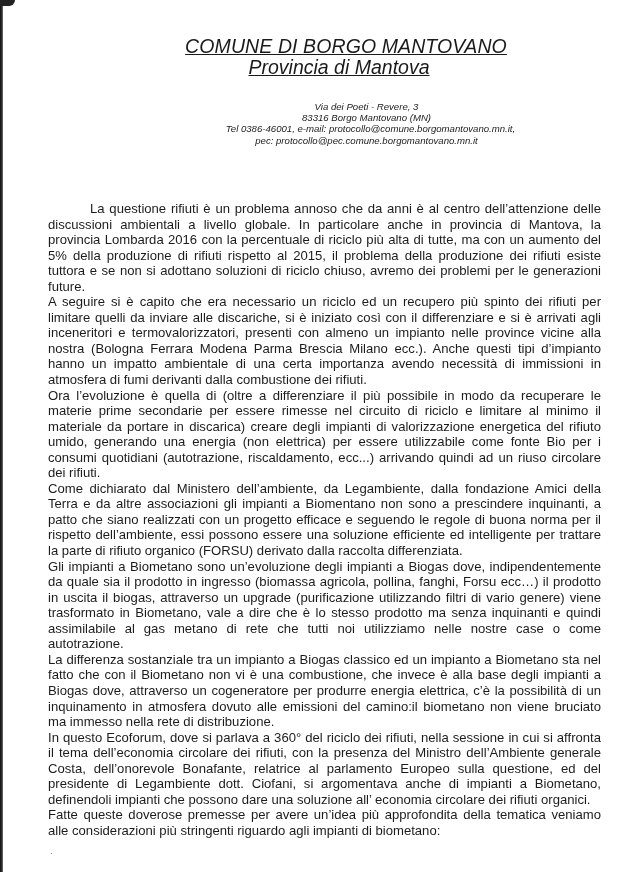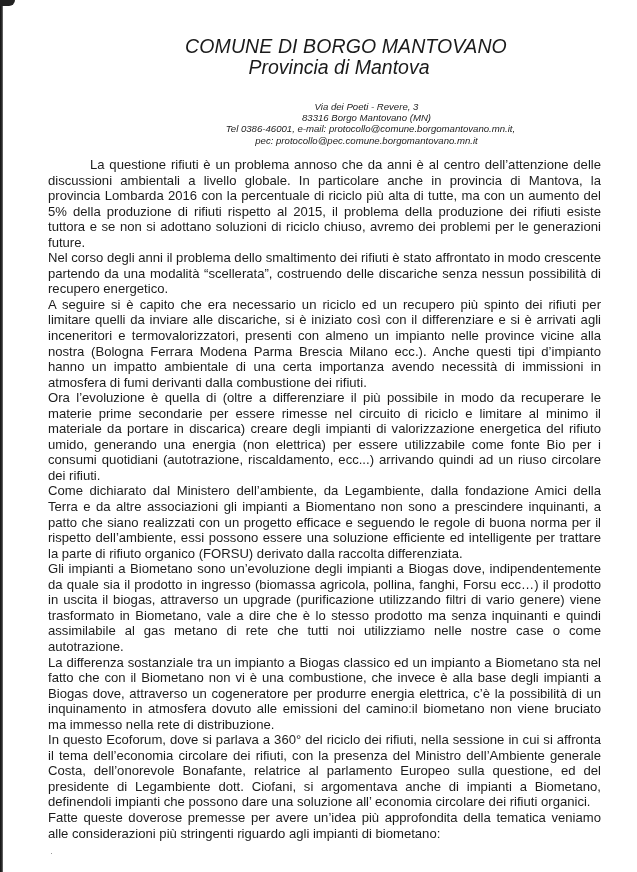--- a/index.html
+++ b/index.html
@@ -27,20 +27,21 @@
     width: 15px; height: 6px;
     background: #222;
     border-bottom-right-radius: 6px;
   }
   .letterhead {
     position: absolute;
     left: 0; right: 3px;
     top: 36px;
     text-align: center;
     font-style: italic;
+    text-decoration: underline;
   }
   .letterhead .title {
     font-size: 19.5px;
     line-height: 21px;
     letter-spacing: 0.1px;
     padding-left: 58px;
   }
   .letterhead .subtitle {
     font-size: 19.5px;
     line-height: 21px;
@@ -67,20 +68,21 @@
     font-size: 13.1px;
     line-height: 15.55px;
     text-align: justify;
     color: #1c1c1c;
   }
   .body-text p {
     margin: 0;
   }
   .body-text p.indent {
     text-indent: 42px;
+    margin-top: 44px;
   }
   .stray-dot {
     position: absolute;
     left: 51px;
     top: 853px;
     width: 1px; height: 1px;
     background: #999;
   }
 </style>
 </head>
@@ -96,21 +98,20 @@
 
 <div class="address">
   <div class="line l1">Via dei Poeti - Revere, 3</div>
   <div class="line l2">83316 Borgo Mantovano (MN)</div>
   <div class="line l3">Tel 0386-46001, e-mail: protocollo@comune.borgomantovano.mn.it,</div>
   <div class="line l4">pec: protocollo@pec.comune.borgomantovano.mn.it</div>
 </div>
 
 <main class="body-text">
   <p class="indent">La questione rifiuti è un problema annoso che da anni è al centro dell’attenzione delle discussioni ambientali a livello globale. In particolare anche in provincia di Mantova, la provincia Lombarda 2016 con la percentuale di riciclo più alta di tutte, ma con un aumento del 5% della produzione di rifiuti rispetto al 2015, il problema della produzione dei rifiuti esiste tuttora e se non si adottano soluzioni di riciclo chiuso, avremo dei problemi per le generazioni future.</p>
-  <p>Nel corso degli anni il problema dello smaltimento dei rifiuti è stato affrontato in modo crescente partendo da una modalità “scellerata”, costruendo delle discariche senza nessun possibilità di recupero energetico.</p>
   <p>A seguire si è capito che era necessario un riciclo ed un recupero più spinto dei rifiuti per limitare quelli da inviare alle discariche, si è iniziato così con il differenziare e si è arrivati agli inceneritori e termovalorizzatori, presenti con almeno un impianto nelle province vicine alla nostra (Bologna Ferrara Modena Parma Brescia Milano ecc.). Anche questi tipi d’impianto hanno un impatto ambientale di una certa importanza avendo necessità di immissioni in atmosfera di fumi derivanti dalla combustione dei rifiuti.</p>
   <p>Ora l’evoluzione è quella di (oltre a differenziare il più possibile in modo da recuperare le materie prime secondarie per essere rimesse nel circuito di riciclo e limitare al minimo il materiale da portare in discarica) creare degli impianti di valorizzazione energetica del rifiuto umido, generando una energia (non elettrica) per essere utilizzabile come fonte Bio per i consumi quotidiani (autotrazione, riscaldamento, ecc...) arrivando quindi ad un riuso circolare dei rifiuti.</p>
   <p>Come dichiarato dal Ministero dell’ambiente, da Legambiente, dalla fondazione Amici della Terra e da altre associazioni gli impianti a Biomentano non sono a prescindere inquinanti, a patto che siano realizzati con un progetto efficace e seguendo le regole di buona norma per il rispetto dell’ambiente, essi possono essere una soluzione efficiente ed intelligente per trattare la parte di rifiuto organico (FORSU) derivato dalla raccolta differenziata.</p>
   <p>Gli impianti a Biometano sono un’evoluzione degli impianti a Biogas dove, indipendentemente da quale sia il prodotto in ingresso (biomassa agricola, pollina, fanghi, Forsu ecc…) il prodotto in uscita il biogas, attraverso un upgrade (purificazione utilizzando filtri di vario genere) viene trasformato in Biometano, vale a dire che è lo stesso prodotto ma senza inquinanti e quindi assimilabile al gas metano di rete che tutti noi utilizziamo nelle nostre case o come autotrazione.</p>
   <p>La differenza sostanziale tra un impianto a Biogas classico ed un impianto a Biometano sta nel fatto che con il Biometano non vi è una combustione, che invece è alla base degli impianti a Biogas dove, attraverso un cogeneratore per produrre energia elettrica, c’è la possibilità di un inquinamento in atmosfera dovuto alle emissioni del camino:il biometano non viene bruciato ma immesso nella rete di distribuzione.</p>
   <p>In questo Ecoforum, dove si parlava a 360° del riciclo dei rifiuti, nella sessione in cui si affronta il tema dell’economia circolare dei rifiuti, con la presenza del Ministro dell’Ambiente generale Costa, dell’onorevole Bonafante, relatrice al parlamento Europeo sulla questione, ed del presidente di Legambiente dott. Ciofani, si argomentava anche di impianti a Biometano, definendoli impianti che possono dare una soluzione all’ economia circolare dei rifiuti organici.</p>
   <p>Fatte queste doverose premesse per avere un’idea più approfondita della tematica veniamo alle considerazioni più stringenti riguardo agli impianti di biometano:</p>
 
 </main>
 

